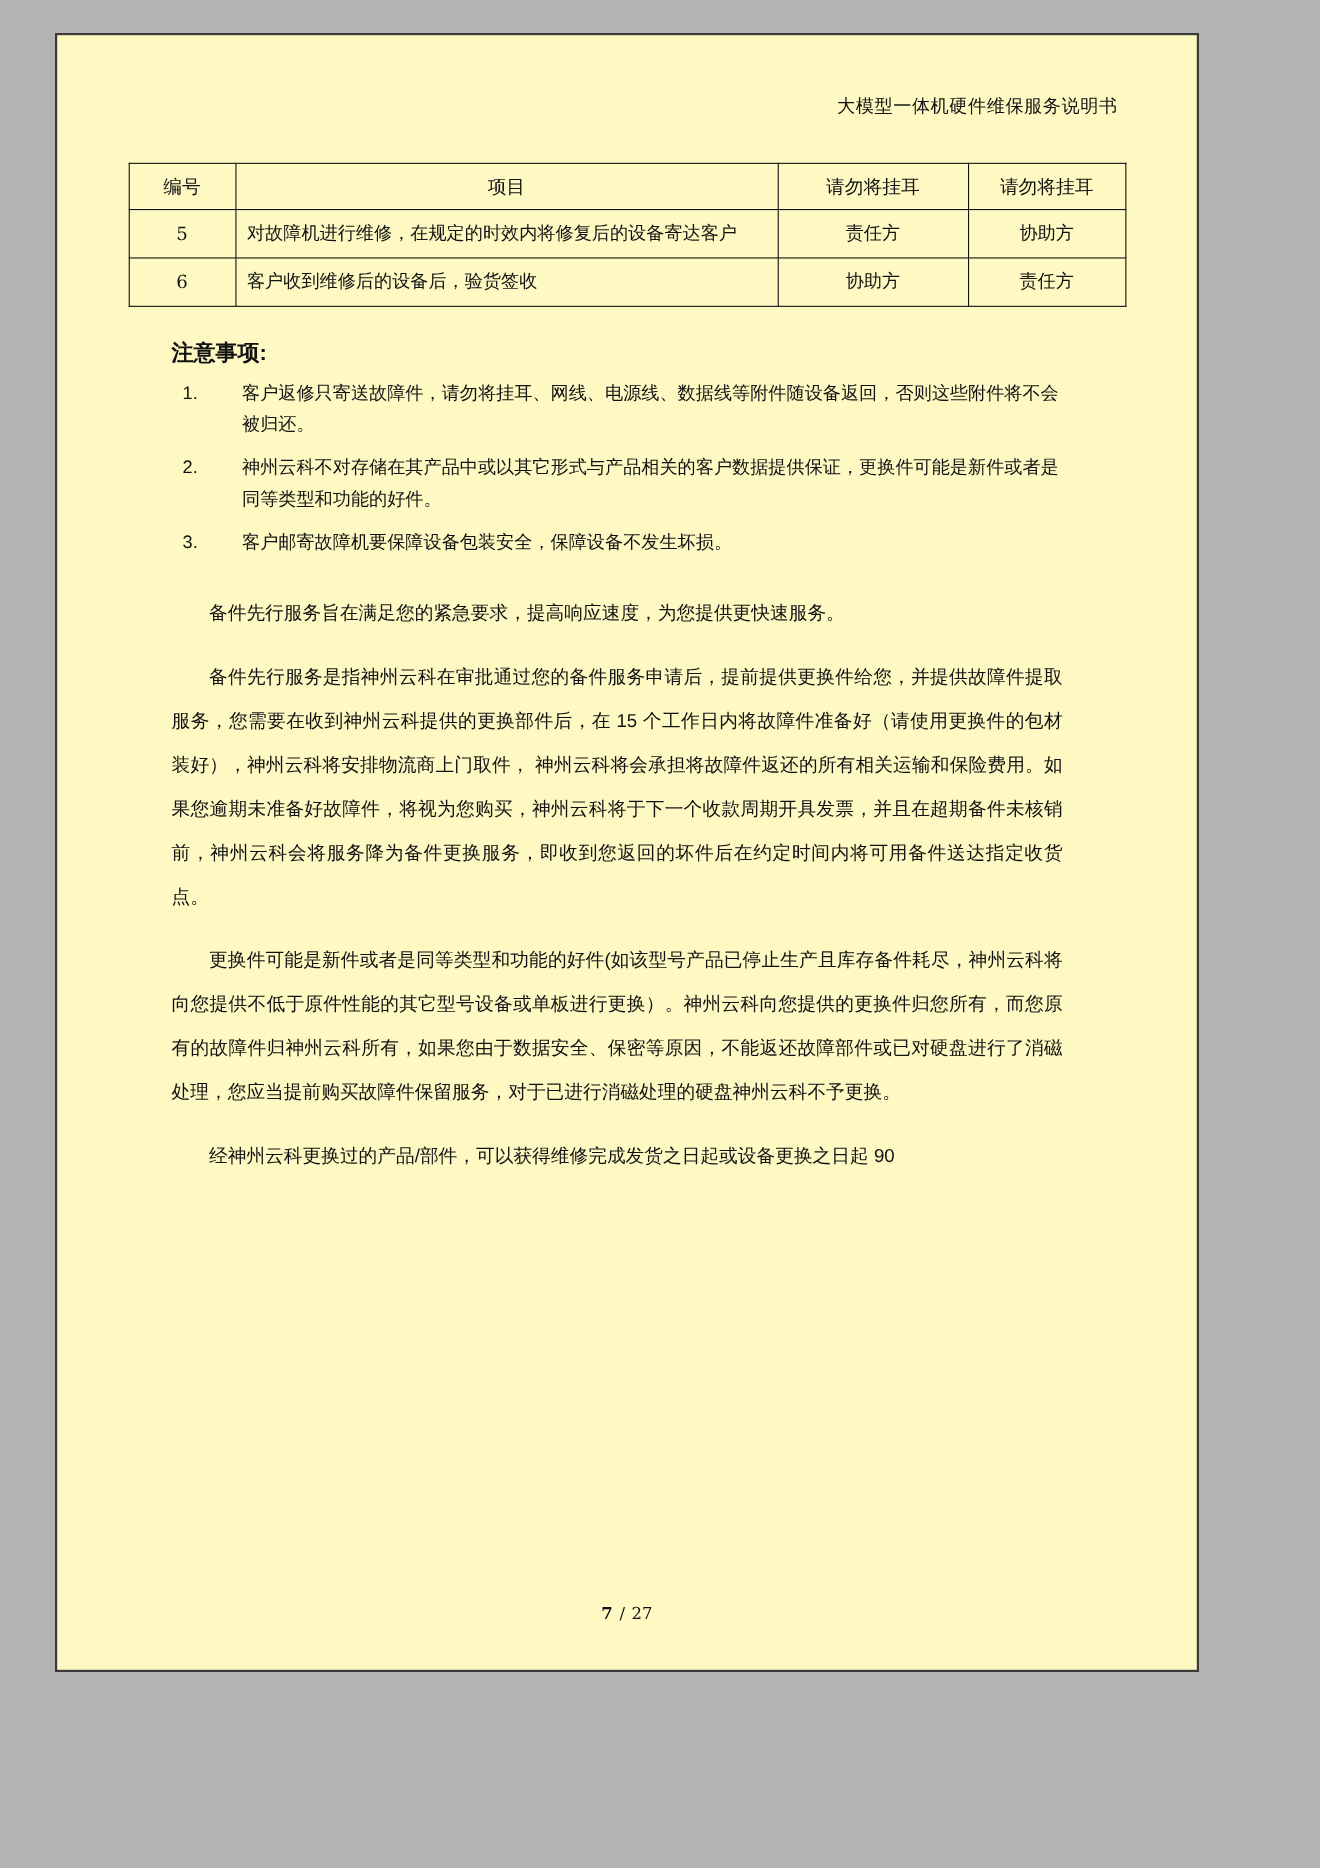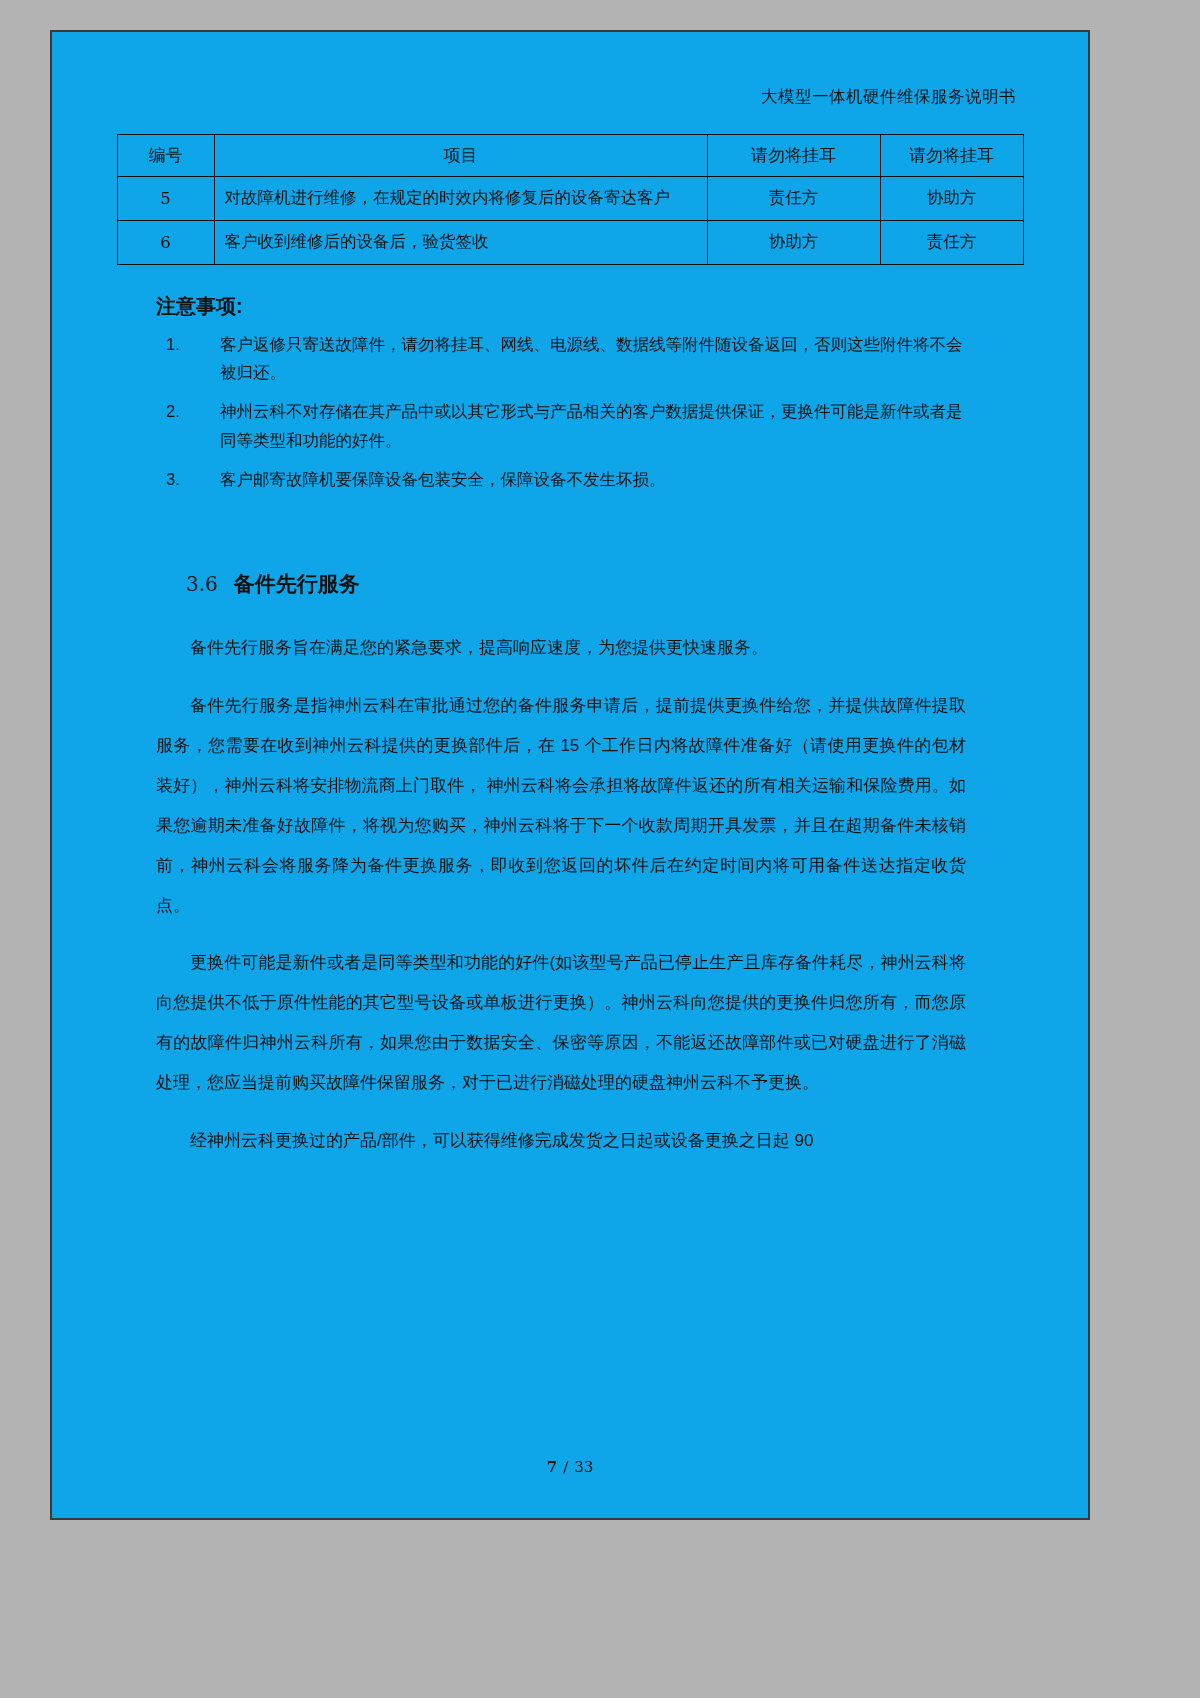--- a/index.html
+++ b/index.html
@@ -11,42 +11,42 @@
     width: 1200px;
     height: 1698px;
     font-family: "Liberation Sans", sans-serif;
   }
   .page {
     position: absolute;
     left: 50px;
     top: 30px;
     width: 1040px;
     height: 1490px;
-    background: #0ea5e9;
+    background: #fef9c3;
     border: 2px solid #3a3a3a;
     box-sizing: border-box;
   }
   .page-inner {
     position: relative;
     width: 100%;
     height: 100%;
     padding: 40px 52px 0 52px;
     box-sizing: border-box;
   }
   .header {
     text-align: right;
     font-family: "DejaVu Serif", serif;
     font-size: 16.5px;
     letter-spacing: 0.5px;
     color: #111;
     margin: 14px 20px 0 0;
   }
   table.resp-table {
     border-collapse: collapse;
-    margin: 26px auto 0 auto;
+    margin: 40px auto 0 auto;
     width: 822px;
     table-layout: fixed;
   }
   table.resp-table td, table.resp-table th {
     border: 1.5px solid #111;
     font-family: "DejaVu Serif", serif;
     color: #111;
     font-size: 16.5px;
     padding: 9px 10px;
     vertical-align: middle;
@@ -169,27 +169,24 @@
       <li>
         <span class="num">2.</span>
         <span>神州云科不对存储在其产品中或以其它形式与产品相关的客户数据提供保证，更换件可能是新件或者是同等类型和功能的好件。</span>
       </li>
       <li>
         <span class="num">3.</span>
         <span>客户邮寄故障机要保障设备包装安全，保障设备不发生坏损。</span>
       </li>
     </ol>
 
-    <h2 class="section">
-      <span class="secnum">3.6</span><span>备件先行服务</span>
-    </h2>
 
     <p class="body">备件先行服务旨在满足您的紧急要求，提高响应速度，为您提供更快速服务。</p>
     <p class="body tight">备件先行服务是指神州云科在审批通过您的备件服务申请后，提前提供更换件给您，并提供故障件提取服务，您需要在收到神州云科提供的更换部件后，在 15 个工作日内将故障件准备好（请使用更换件的包材装好），神州云科将安排物流商上门取件， 神州云科将会承担将故障件返还的所有相关运输和保险费用。如果您逾期未准备好故障件，将视为您购买，神州云科将于下一个收款周期开具发票，并且在超期备件未核销前，神州云科会将服务降为备件更换服务，即收到您返回的坏件后在约定时间内将可用备件送达指定收货点。</p>
     <p class="body tight">更换件可能是新件或者是同等类型和功能的好件(如该型号产品已停止生产且库存备件耗尽，神州云科将向您提供不低于原件性能的其它型号设备或单板进行更换）。神州云科向您提供的更换件归您所有，而您原有的故障件归神州云科所有，如果您由于数据安全、保密等原因，不能返还故障部件或已对硬盘进行了消磁处理，您应当提前购买故障件保留服务，对于已进行消磁处理的硬盘神州云科不予更换。</p>
     <p class="body tight">经神州云科更换过的产品/部件，可以获得维修完成发货之日起或设备更换之日起 90</p>
 
     <div class="footer">
-      <span class="pg">7</span><span class="sep">/</span><span>33</span>
+      <span class="pg">7</span><span class="sep">/</span><span>27</span>
     </div>
 
   </div>
 </div>
 
 </body></html>

